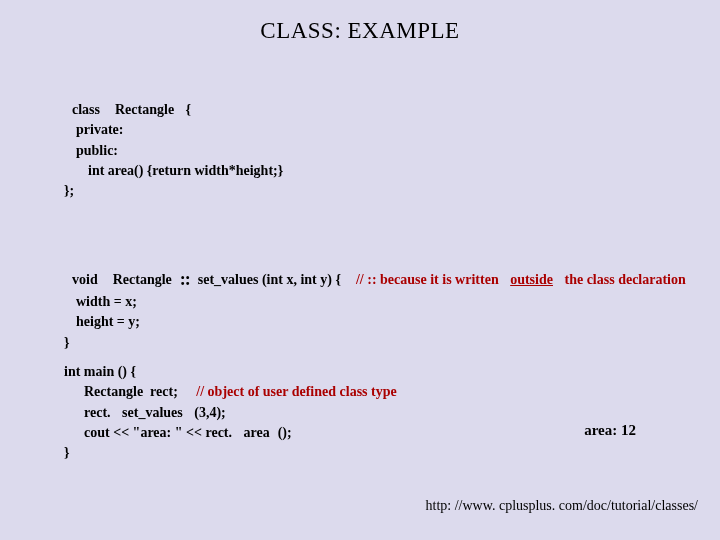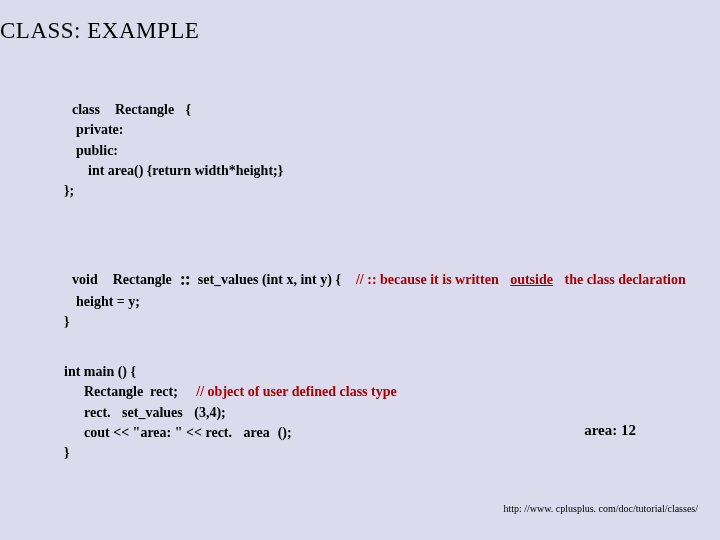--- a/index.html
+++ b/index.html
@@ -12,20 +12,21 @@
     color: #000;
     overflow: hidden;
   }
   .slide {
     position: relative;
     width: 720px;
     height: 540px;
     box-sizing: border-box;
   }
   .title {
+    text-align: center;
     font-size: 23px;
     padding-top: 18px;
     letter-spacing: 0.5px;
   }
   .includes {
     position: absolute;
     left: 64px;
     top: 56px;
     font-size: 9px;
     font-weight: bold;
@@ -55,21 +56,21 @@
     position: absolute;
     right: 84px;
     top: 422px;
     font-size: 15px;
     font-weight: bold;
   }
   .footer-link {
     position: absolute;
     right: 22px;
     bottom: 26px;
-    font-size: 10px;
+    font-size: 14px;
   }
   
   span { white-space: pre; margin-left: 8px; }
 </style>
 </head>
 <body>
 
 <div class="slide">
 
   <div class="title" data-bind="title">CLASS: EXAMPLE</div>
@@ -78,20 +79,21 @@
   <div class="block class-decl">
     <div><span data-bind="classDecl.l1a">class  </span><span class="blue" data-bind="classDecl.l1b">Rectangle</span><span data-bind="classDecl.l1c"> {</span></div>
     <div class="indent1" data-bind="classDecl.l2">private:</div>
     <div class="indent1" data-bind="classDecl.l4">public:</div>
     <div class="indent2" data-bind="classDecl.l6">int area() {return width*height;}</div>
     <div data-bind="classDecl.l7">};</div>
   </div>
 
   <div class="block method-def">
     <div><span data-bind="methodDef.l1a">void  </span><span class="blue" data-bind="methodDef.l1b">Rectangle</span><span class="big-colons" data-bind="methodDef.l1c">::</span><span data-bind="methodDef.l1d">set_values (int x, int y) {  </span><span class="red" data-bind="methodDef.l1e">// :: because it is written </span><span class="red underline" data-bind="methodDef.l1f">outside</span><span class="red" data-bind="methodDef.l1g"> the class declaration</span></div>
+    <div class="indent1" data-bind="methodDef.l2">width = x;</div>
     <div class="indent1" data-bind="methodDef.l3">height = y;</div>
     <div data-bind="methodDef.l4">}</div>
   </div>
 
   <div class="block main-fn">
     <div data-bind="mainFn.l1">int  main () {</div>
     <div class="indent1"><span data-bind="mainFn.l2a">Rectangle  rect;   </span><span class="red" data-bind="mainFn.l2b">// object of user defined class type</span></div>
     <div class="indent1"><span data-bind="mainFn.l3a">rect.</span><span class="blue" data-bind="mainFn.l3b"> set_values </span><span data-bind="mainFn.l3c">(3,4);</span></div>
     <div class="indent1"><span data-bind="mainFn.l4a">cout &lt;&lt; "area: " &lt;&lt; rect.</span><span class="blue" data-bind="mainFn.l4b"> area</span><span data-bind="mainFn.l4c">();</span></div>
     <div data-bind="mainFn.l5">}</div>

